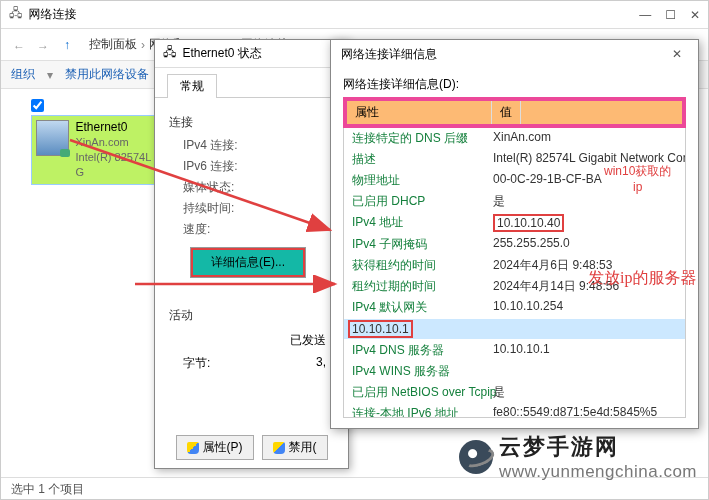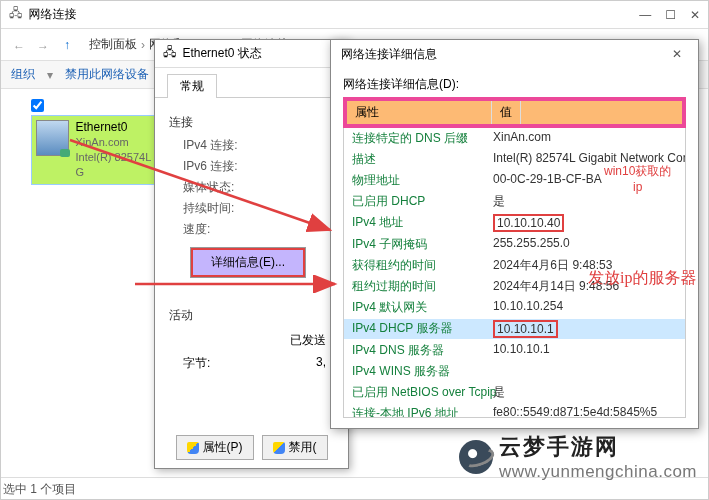--- a/index.html
+++ b/index.html
@@ -17,31 +17,31 @@
     .breadcrumb .sep { color: #888; }
     .cmdbar { height: 28px; background: #f7f7f7; border-bottom: 1px solid #e0e0e0; display: flex; align-items: center; padding: 0 10px; gap: 12px; }
     .cmd { color: #1a5fb4; }
     .content { padding: 10px 12px; display: flex; }
     .adapter-card { width: 130px; padding: 4px; border: 1px solid #99ccff; background: #bef264; display: flex; gap: 6px; }
     .adapter-card .pic { width: 36px; height: 36px; background: linear-gradient(#c0d8f0,#5a8cc0); border: 1px solid #888; position: relative; }
     .adapter-card .pic::after { content: ""; position: absolute; right: -2px; bottom: -2px; width: 10px; height: 8px; background: #4a7; border-radius: 2px; }
     .adapter-info { display: flex; flex-direction: column; line-height: 15px; }
     .adapter-info .name { font-weight: 400; color: #000; }
     .adapter-info .sub { color: #666; font-size: 11px; }
-    .statusbar { position: absolute; bottom: 0; left: 0; right: 0; height: 22px; border-top: 1px solid #ddd; padding: 3px 2px; color: #555; font-size: 11px; }
+    .statusbar { position: absolute; bottom: 0; left: 0; right: 0; height: 22px; border-top: 1px solid #ddd; padding: 3px 10px; color: #555; font-size: 11px; }
     
     
     .status-dialog { position: absolute; left: 154px; top: 39px; width: 195px; height: 430px; background: #fff; border: 1px solid #888; box-shadow: 2px 2px 8px rgba(0,0,0,.3); }
     .status-dialog .dlg-title { height: 28px; display: flex; align-items: center; padding: 0 8px; border-bottom: 1px solid #ddd; }
     .status-dialog .tab { margin: 6px 0 0 12px; padding: 3px 12px; border: 1px solid #ccc; border-bottom: none; background: #fff; display: inline-block; }
     .status-dialog .tab-panel { border-top: 1px solid #ccc; margin-top: -1px; padding: 10px 14px 6px 14px; height: 350px; }
     .group-title { color: #333; margin: 6px 0 4px 0; }
     .stat-row { display: flex; padding: 2px 0 2px 14px; }
     .stat-row .lbl { color: #555; }
-    .details-btn { margin: 8px 0 0 22px; padding: 4px 18px; border: 2px solid #e04040; background: #c4b5fd; outline: 1px solid #999; }
+    .details-btn { margin: 8px 0 0 22px; padding: 4px 18px; border: 2px solid #e04040; background: #14b8a6; outline: 1px solid #999; }
     .activity-row { display: flex; justify-content: flex-end; padding: 4px 8px 4px 14px; }
     .dlg-btns { position: absolute; bottom: 8px; left: 0; right: 0; display: flex; justify-content: center; gap: 8px; padding: 0 10px; }
     .dlg-btn { padding: 3px 10px; border: 1px solid #aaa; background: #f0f0f0; display: flex; align-items: center; gap: 4px; }
     .shield { width: 12px; height: 12px; background: linear-gradient(135deg,#ffd700 50%,#4285f4 50%); border-radius: 2px 2px 4px 4px; }
     
     
     .details-dialog { position: absolute; left: 330px; top: 39px; width: 369px; height: 390px; background: #fff; border: 1px solid #888; box-shadow: 2px 2px 10px rgba(0,0,0,.35); }
     .details-dialog .dlg-title { height: 28px; display: flex; align-items: center; padding: 0 10px; }
     .details-dialog .close-x { margin-left: auto; color: #555; padding: 0 6px; }
     .details-body { padding: 8px 12px; }
@@ -203,21 +203,20 @@
         </div>
         <div class="trow">
           <div class="c1">租约过期的时间</div>
           <div class="c2">2024年4月14日 9:48:56</div>
         </div>
         <div class="trow">
           <div class="c1">IPv4 默认网关</div>
           <div class="c2">10.10.10.254</div>
         </div>
         <div class="trow sel">
-          <div class="c1">IPv4 DHCP 服务器</div>
           <div class="c2"><span class="redbox">10.10.10.1</span></div>
         </div>
         <div class="trow">
           <div class="c1">IPv4 DNS 服务器</div>
           <div class="c2">10.10.10.1</div>
         </div>
         <div class="trow">
           <div class="c1">IPv4 WINS 服务器</div>
           <div class="c2"></div>
         </div>

